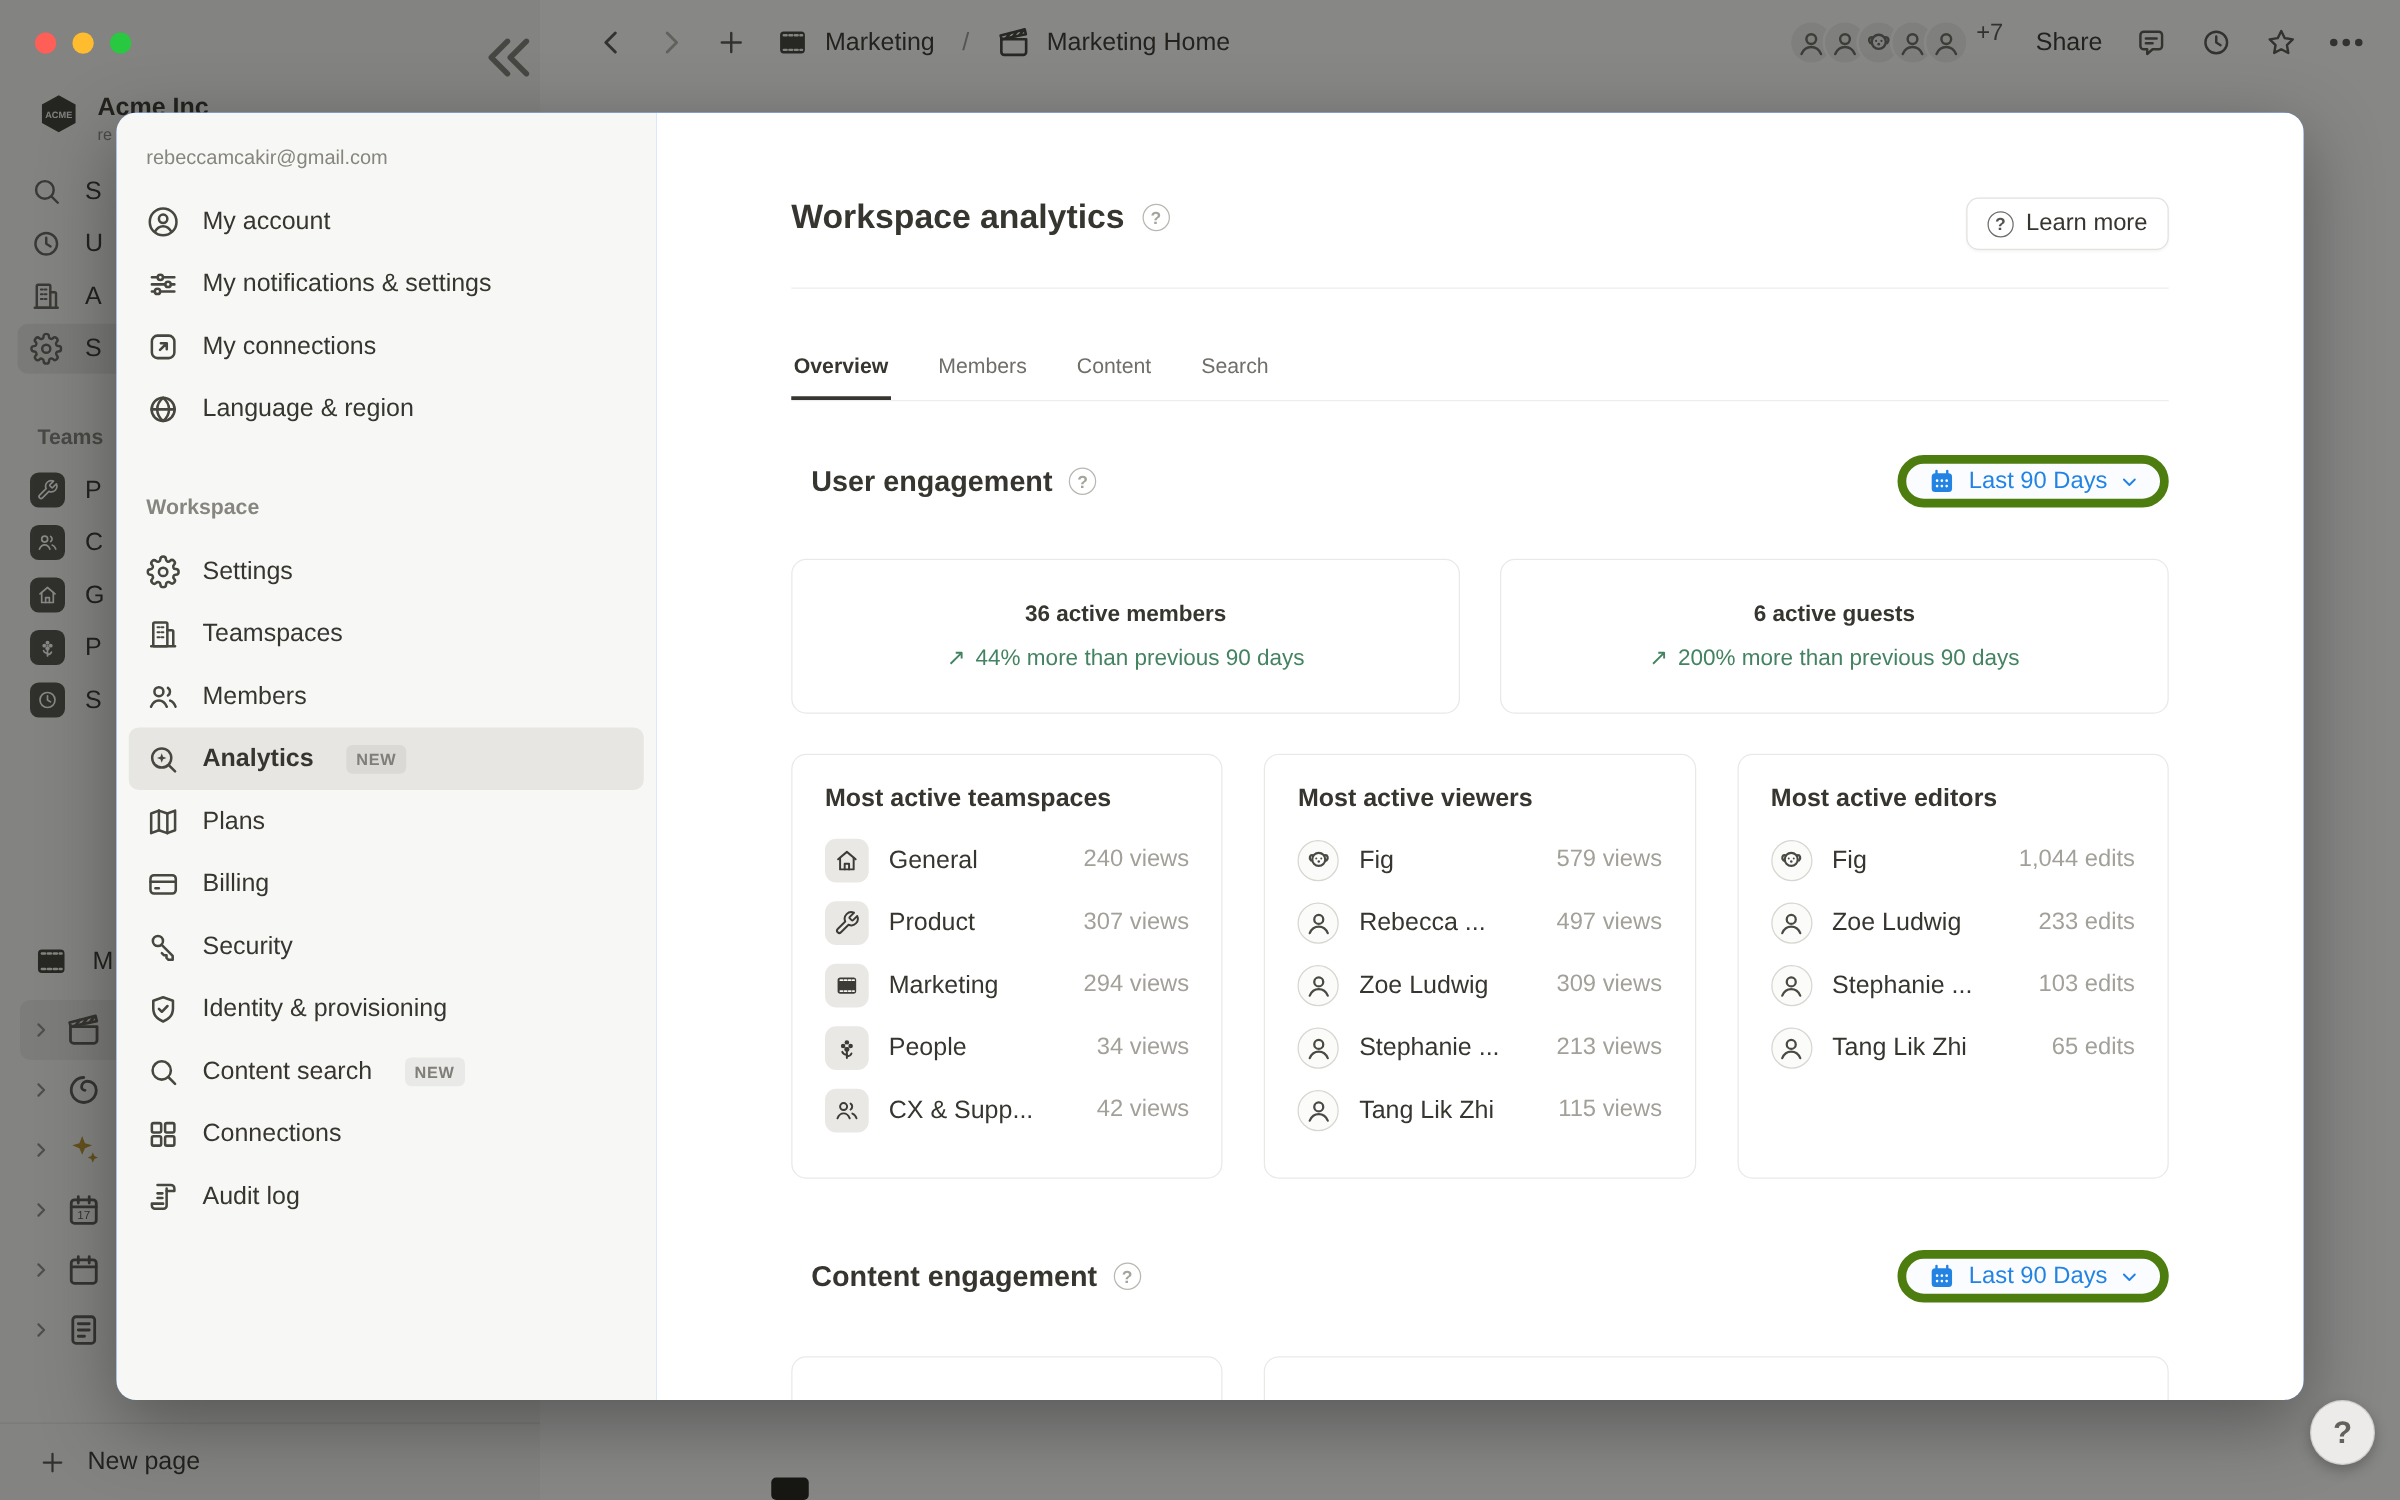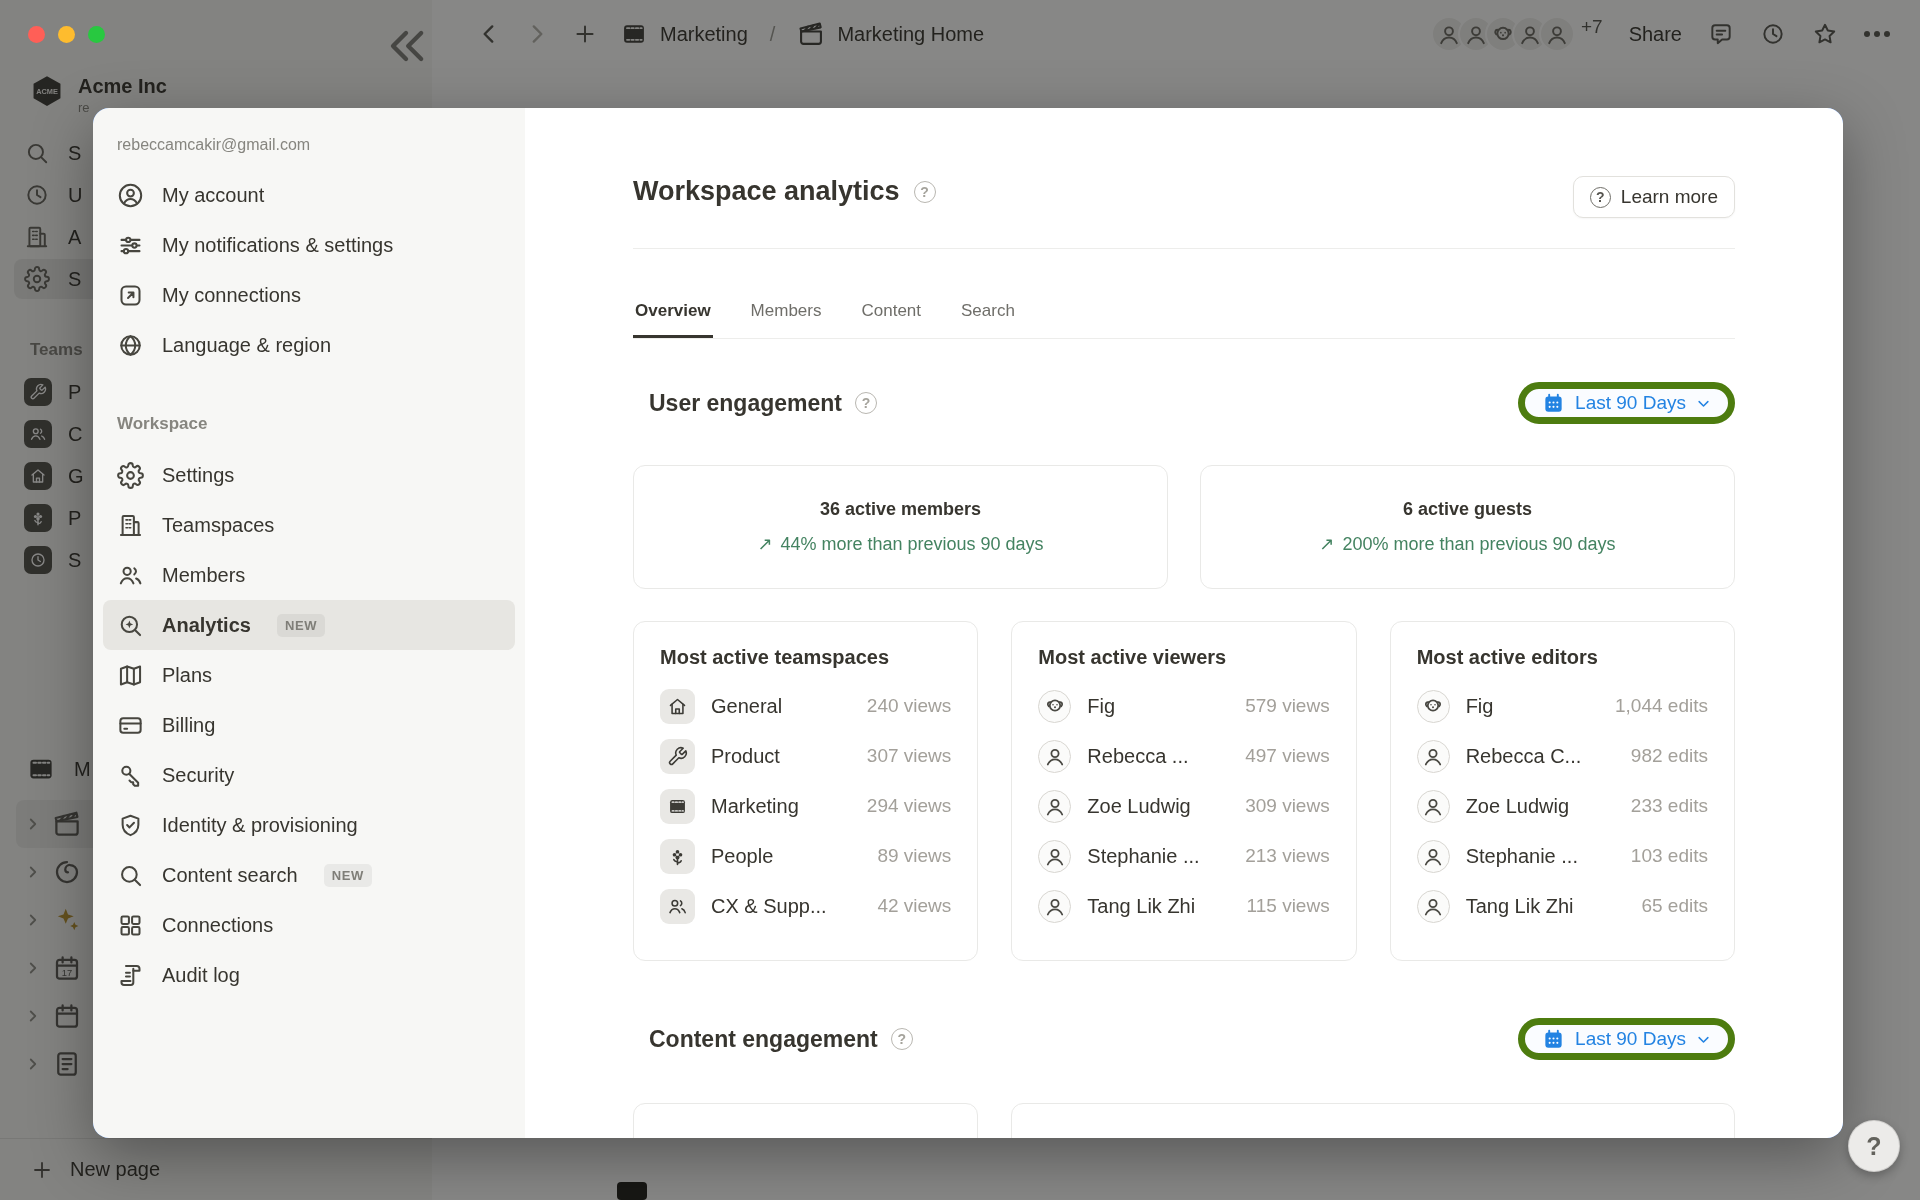--- a/index.html
+++ b/index.html
@@ -57,21 +57,21 @@
 
   
   .overlay { position:absolute; inset:0; background:rgba(16,16,14,.5); z-index:5; }
 
   
   .traffic { position:absolute; top:26px; left:28px; display:flex; gap:13px; z-index:40; }
   .traffic i { width:17px; height:17px; border-radius:50%; }
   .t-red { background:#ff5f57; } .t-yellow { background:#febc2e; } .t-green { background:#28c840; }
 
   
-  .modal { position:absolute; left:93px; top:108px; width:1750px; height:1030px; background:#3b82f6; border-radius:16px; box-shadow:0 18px 60px rgba(0,0,0,.35); z-index:20; display:flex; overflow:hidden; }
+  .modal { position:absolute; left:93px; top:90px; width:1750px; height:1030px; background:#3b82f6; border-radius:16px; box-shadow:0 18px 60px rgba(0,0,0,.35); z-index:20; display:flex; overflow:hidden; }
 
   .settings-nav { width:432px; flex:none; background:#f7f7f5; padding:28px 10px 0; }
   .nav-email { padding:0 14px; height:34px; font-size:16px; color:#86857f; white-space:nowrap; overflow:hidden; }
   .nav-row { height:50px; display:flex; align-items:center; gap:18px; padding:0 14px; border-radius:8px; color:#37352f; }
   .nav-row.active { background:#e7e6e2; }
   .nav-row.active .nlabel { font-weight:700; }
   .nicon { width:27px; height:27px; color:#47463f; flex:none; }
   .nlabel { font-size:20px; white-space:nowrap; }
   .nav-badge { font-size:13px; font-weight:700; letter-spacing:.6px; color:#7f7e78; background:rgba(0,0,0,.055); border-radius:5px; padding:4px 8px; margin-left:8px; }
   .nav-section-label { margin:44px 14px 16px; font-size:17px; font-weight:700; color:#86857f; }
@@ -722,21 +722,21 @@
                     <circle cx="8.6" cy="10" r="2.1"></circle>
                     <circle cx="15.4" cy="10" r="2.1"></circle>
                     <circle cx="12" cy="13" r="2.3"></circle>
                     <circle cx="12" cy="9.9" r="1.2" fill="#e9e8e5"></circle>
                   </g>
                   <path d="M12 14.5V21"></path>
                   <path d="M12 18c-2.2 0-3.6-1-4.2-2.6M12 19.5c2.2 0 3.6-1 4.2-2.6"></path>
                 </svg>
               </span>
               <span class="row-name">People</span>
-              <span class="row-value">89 views</span>
+              <span class="row-value">34 views</span>
             </div>
             <div class="list-row">
               <span class="tile">
                 <svg viewBox="0 0 24 24" width="100%" height="100%" fill="none" stroke="currentColor" stroke-width="1.8" stroke-linecap="round" stroke-linejoin="round">
                   <circle cx="9" cy="8.3" r="3.2"></circle>
                   <path d="M3.4 19c1.2-3 3.2-4.5 5.6-4.5s4.4 1.5 5.6 4.5"></path>
                   <path d="M15.4 5.6a3.2 3.2 0 0 1 0 5.4"></path>
                   <path d="M17 14.7c1.9.7 3.1 2.1 3.8 4.3"></path>
                 </svg>
               </span>
@@ -813,30 +813,20 @@
                 <svg viewBox="0 0 24 24" width="100%" height="100%" fill="none" stroke="currentColor" stroke-width="1.8" stroke-linecap="round" stroke-linejoin="round">
                   <circle cx="12" cy="11.5" r="5.2"></circle>
                   <path d="M7.4 8.2C4.8 7.6 4 10.6 5.8 12.4M16.6 8.2c2.6-.6 3.4 2.4 1.6 4.2"></path>
                   <circle cx="10" cy="10.8" r=".8" fill="currentColor" stroke="none"></circle>
                   <circle cx="14" cy="10.8" r=".8" fill="currentColor" stroke="none"></circle>
                   <circle cx="12" cy="13.2" r="1" fill="currentColor" stroke="none"></circle>
                 </svg>
               </span>
               <span class="row-name">Fig</span>
               <span class="row-value">1,044 edits</span>
-            </div>
-            <div class="list-row">
-              <span class="avatar">
-                <svg viewBox="0 0 24 24" width="100%" height="100%" fill="none" stroke="currentColor" stroke-width="1.8" stroke-linecap="round" stroke-linejoin="round">
-                  <circle cx="12" cy="9.5" r="3.6"></circle>
-                  <path d="M4.8 20.5c1.5-3.6 4.2-5.2 7.2-5.2s5.7 1.6 7.2 5.2"></path>
-                </svg>
-              </span>
-              <span class="row-name">Rebecca C...</span>
-              <span class="row-value">982 edits</span>
             </div>
             <div class="list-row">
               <span class="avatar">
                 <svg viewBox="0 0 24 24" width="100%" height="100%" fill="none" stroke="currentColor" stroke-width="1.8" stroke-linecap="round" stroke-linejoin="round">
                   <circle cx="12" cy="9.5" r="3.6"></circle>
                   <path d="M4.8 20.5c1.5-3.6 4.2-5.2 7.2-5.2s5.7 1.6 7.2 5.2"></path>
                 </svg>
               </span>
               <span class="row-name">Zoe Ludwig</span>
               <span class="row-value">233 edits</span>

